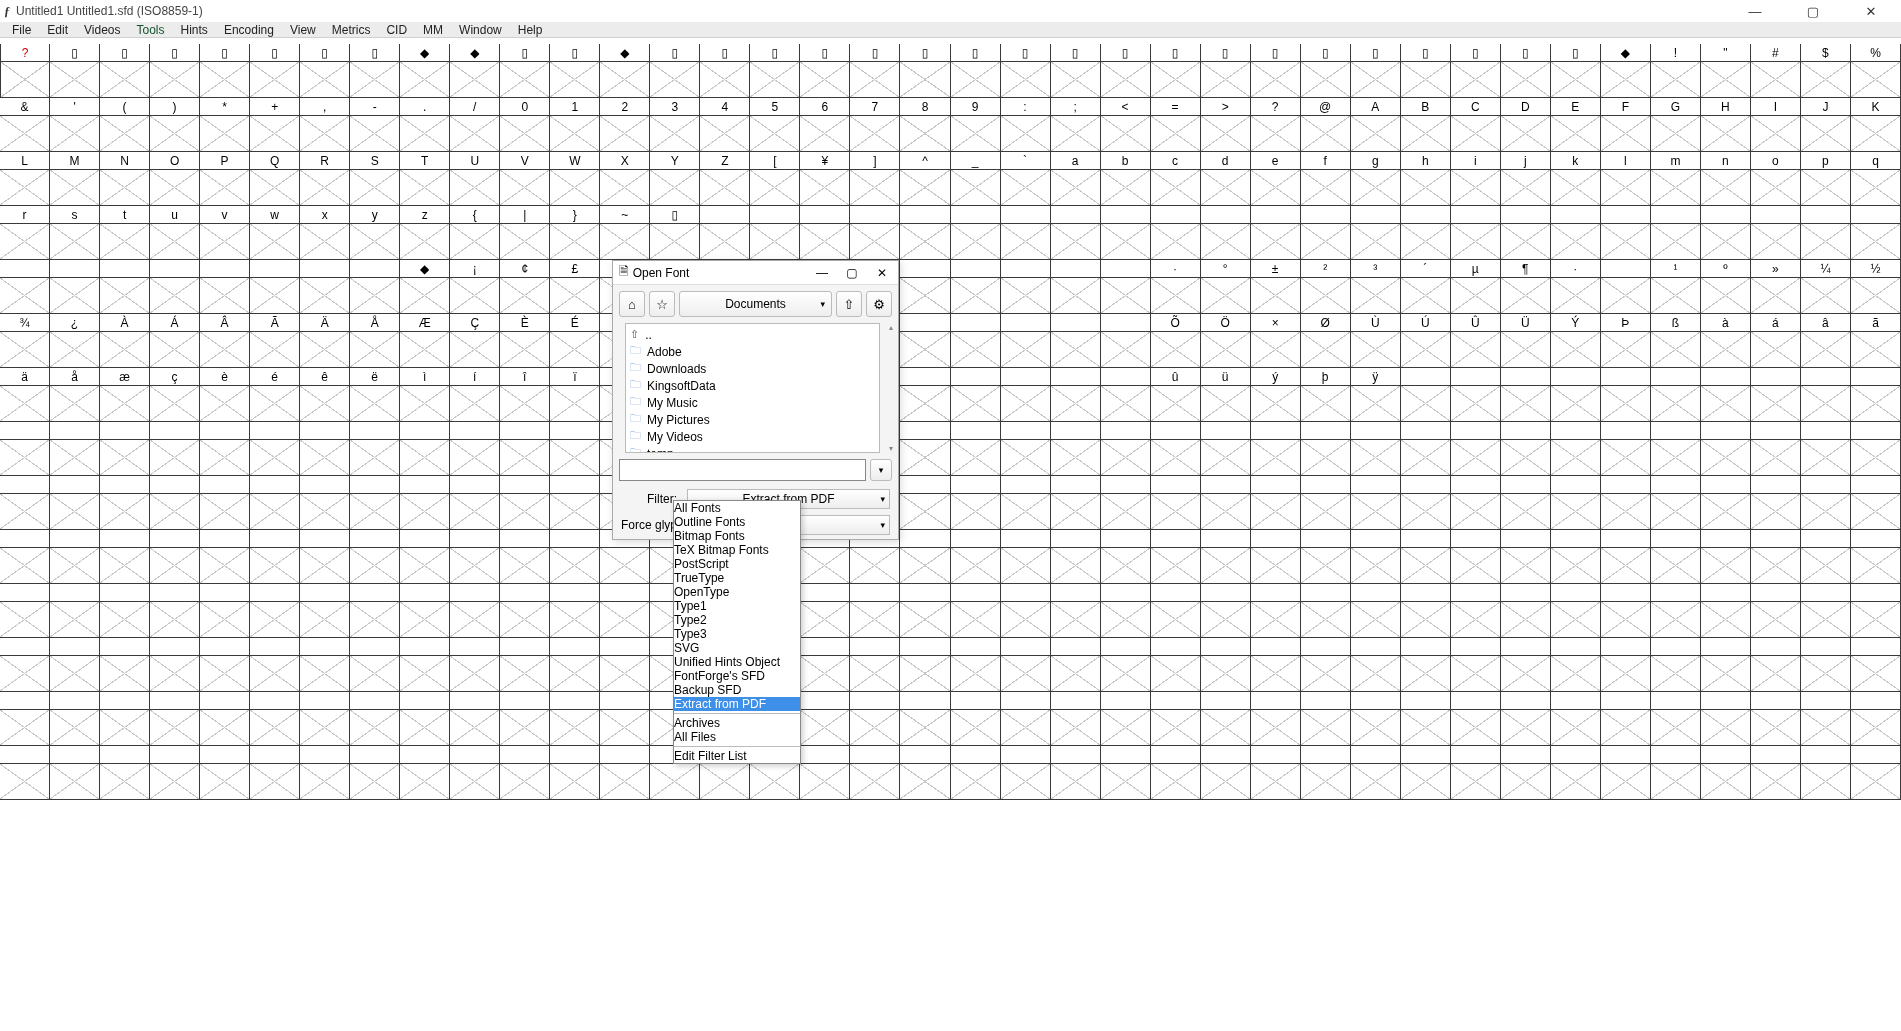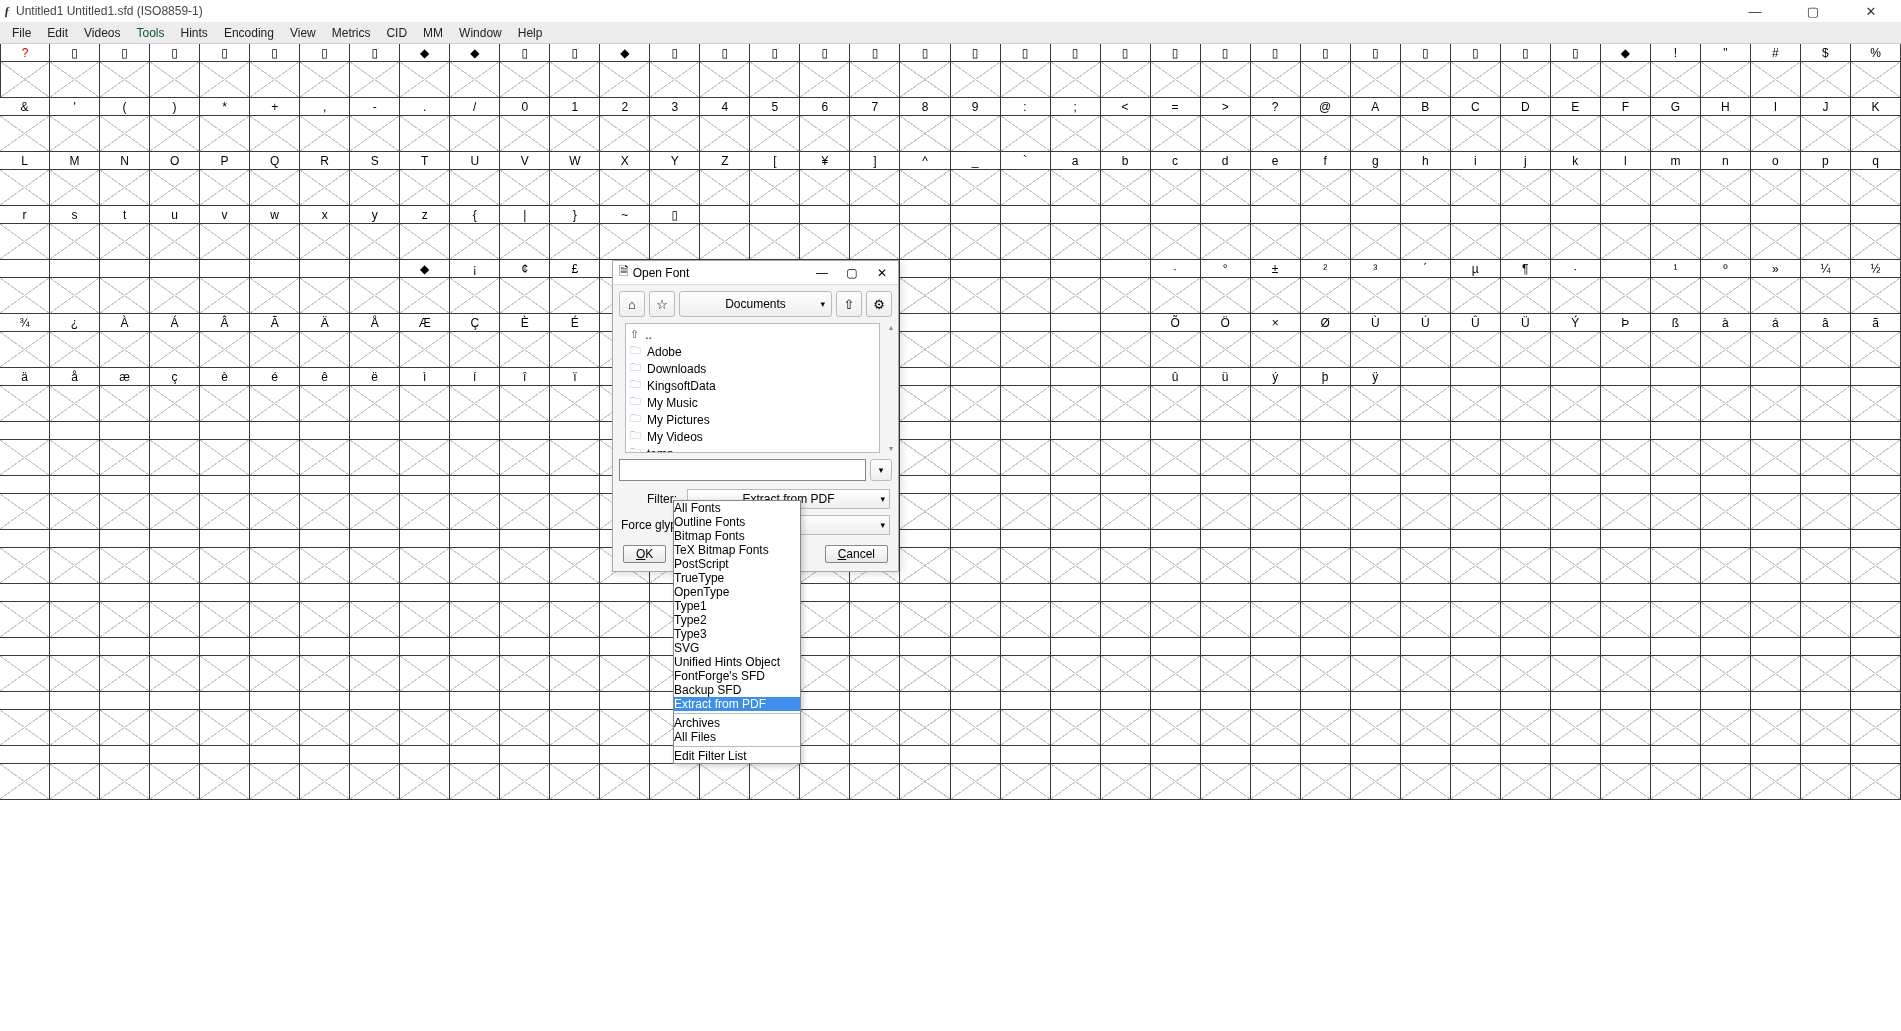--- a/index.html
+++ b/index.html
@@ -5,21 +5,21 @@
 * { box-sizing: border-box; margin: 0; padding: 0; font-family: "Segoe UI", Tahoma, sans-serif; }
 html, body { width: 100%; height: 100%; overflow: hidden; background: #fff; }
 
 
 .titlebar { height: 22px; background: #fff; display: flex; align-items: center; font-size: 12px; color: #444; padding: 0 4px; }
 .titlebar .ff-icon { font-family: serif; font-style: italic; font-weight: bold; margin-right: 6px; color: #333; }
 .titlebar .win-controls { margin-left: auto; display: flex; gap: 18px; padding-right: 6px; }
 .titlebar .win-controls span { width: 40px; text-align: center; color: #333; font-size: 13px; }
 
 
-.menubar { height: 22px; background: #ececec; border-bottom: 1px solid #d0d0d0; display: flex; align-items: center; font-size: 12px; padding: 0 4px; }
+.menubar { height: 16px; background: #ececec; border-bottom: 1px solid #d0d0d0; display: flex; align-items: center; font-size: 12px; padding: 0 4px; }
 .menubar span { padding: 2px 8px; color: #222; }
 .menubar span.disabled { color: #14532d; }
 
 
 .glyph-area { position: absolute; top: 44px; left: 0; right: 0; bottom: 0; overflow: hidden; }
 .glyph-grid { display: grid; grid-template-columns: repeat(38, 1fr); width: 100%; }
 .glyph-cell { border: 1px solid #3a3a3a; border-top: none; border-left: none; height: 54px; display: flex; flex-direction: column; }
 .glyph-cell:first-child, .glyph-row-start { border-left: 1px solid #3a3a3a; }
 .glyph-header { height: 18px; border-bottom: 1px solid #3a3a3a; display: flex; align-items: center; justify-content: center; font-size: 12px; background: #fff; }
 .glyph-body { flex: 1; position: relative; }
@@ -2305,24 +2305,20 @@
       <span>Extract from PDF</span>
       <span class="chev">▾</span>
     </div>
   </div>
   <div class="filter-row">
     <label style="min-width:auto;">Force glyph n</label>
     <div class="filter-select" style="flex:1">
       <span class="chev">▾</span>
     </div>
   </div>
-  <div class="btn-row">
-    <button class="btn"><span class="ul">O</span>K</button>
-    <button class="btn"><span class="ul">C</span>ancel</button>
-  </div>
 </div>
 
 <div class="dropdown">
   <div class="opt">All Fonts</div>
   <div class="opt">Outline Fonts</div>
   <div class="opt">Bitmap Fonts</div>
   <div class="opt">TeX Bitmap Fonts</div>
   <div class="opt">PostScript</div>
   <div class="opt">TrueType</div>
   <div class="opt">OpenType</div>

